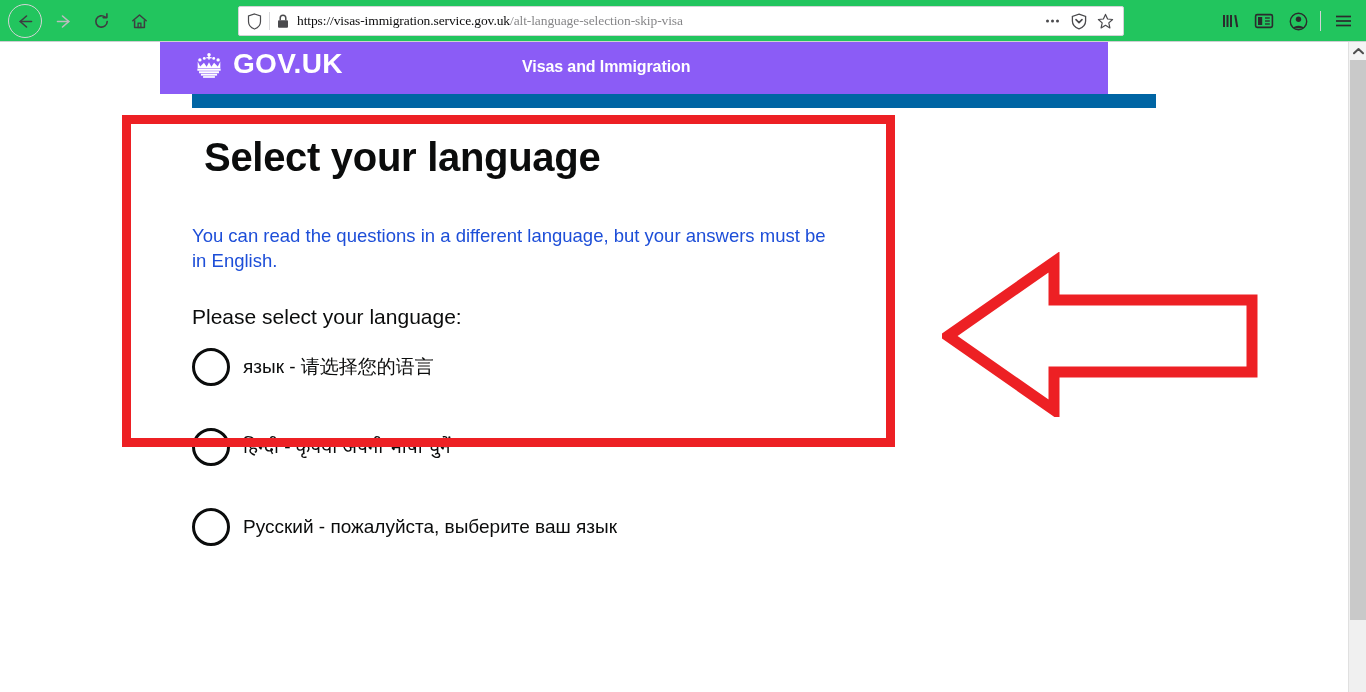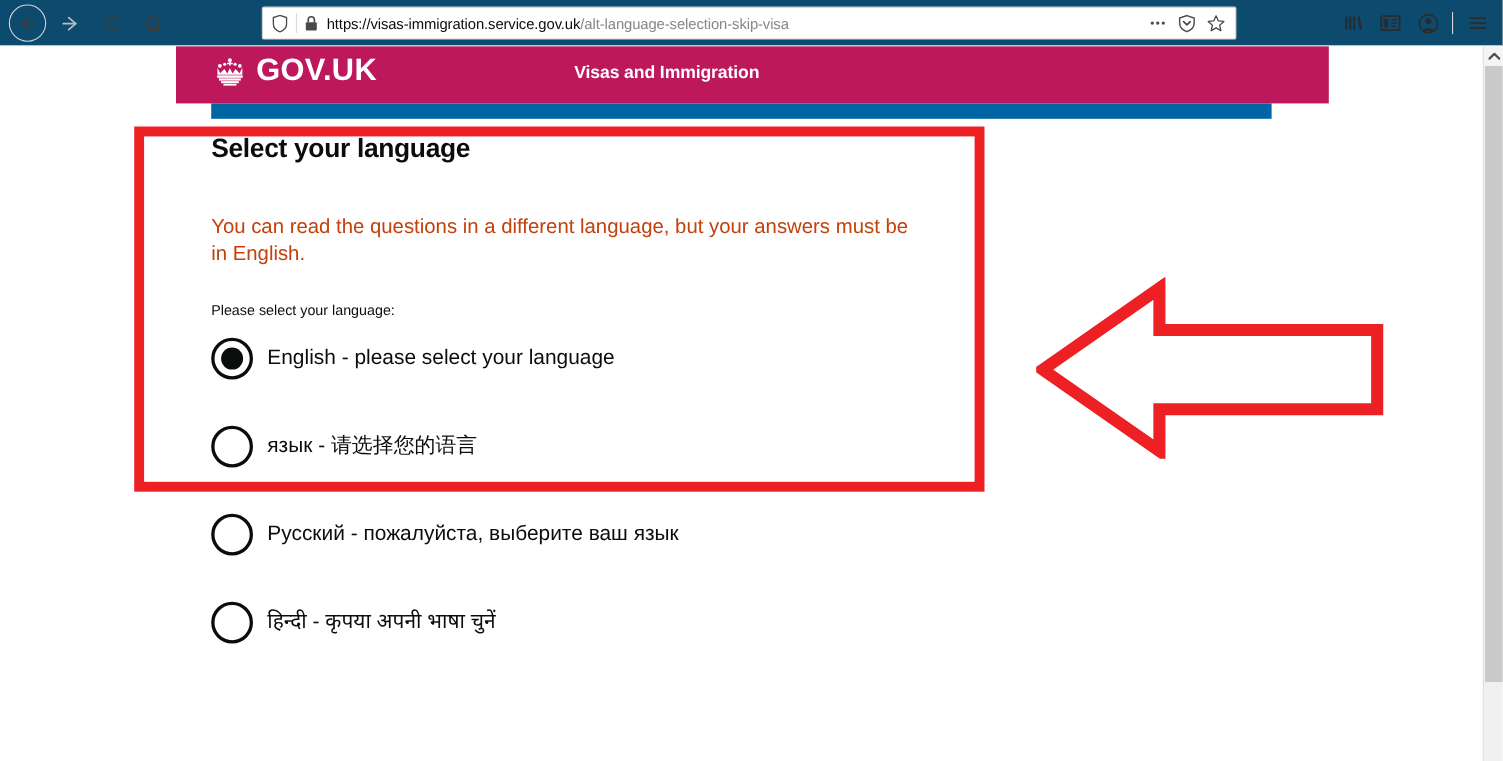--- a/index.html
+++ b/index.html
@@ -10,22 +10,23 @@
     overflow: hidden;
     background: #ffffff;
     font-family: "Liberation Sans", sans-serif;
   }
 
   
   .browser-toolbar {
     position: absolute;
     top: 0; left: 0;
     width: 1366px; height: 42px;
-    background: #0c4a6e;
+    background: #22c55e;
     border-bottom: 1px solid #cfcfd2;
+    font-family: Liberation Serif, serif;
   }
   .nav-buttons {
     position: absolute;
     top: 0; left: 0;
     height: 42px;
     display: flex;
     align-items: center;
     padding-left: 8px;
     gap: 4px;
   }
@@ -98,22 +99,22 @@
     top: 42px; left: 0;
     width: 1366px; height: 650px;
     background: #ffffff;
     overflow: hidden;
   }
 
   
   .govuk-header {
     position: absolute;
     top: 0; left: 160px;
-    width: 1048px; height: 52px;
-    background: #be185d;
+    width: 948px; height: 52px;
+    background: #8b5cf6;
   }
   .govuk-logo {
     position: absolute;
     left: 32px; top: 8px;
     display: flex;
     align-items: center;
     gap: 7px;
     color: #ffffff;
   }
   .crown-icon { display: block; }
@@ -142,37 +143,37 @@
     background: #0065a4;
   }
 
   
   .content {
     position: absolute;
     left: 192px; top: 80px;
     width: 690px;
   }
   .page-title {
-    font-size: 24px;
+    font-size: 40px;
     font-weight: bold;
     color: #0b0c0c;
-    margin: 0;
+    margin: 12px;
     line-height: 1.15;
     letter-spacing: -0.3px;
   }
   .para {
     font-size: 18.5px;
-    color: #c2410c;
+    color: #1d4ed8;
     line-height: 1.33;
     margin: 24px 0 0 0;
     max-width: 652px;
   }
   .para.first { margin-top: 44px; }
   .prompt {
-    font-size: 13px;
+    font-size: 21px;
     color: #0b0c0c;
     margin: 30px 0 0 0;
     line-height: 1.33;
   }
 
   .radio-list {
     margin-top: 16px;
     list-style: none;
     padding: 0;
   }
@@ -370,34 +371,30 @@
 
   <div class="blue-bar"></div>
 
   <div class="content">
     <h1 class="page-title">Select your language</h1>
     <p class="para first">You can read the questions in a different language, but your answers must be in English.</p>
     <p class="prompt">Please select your language:</p>
 
     <div class="radio-list">
       <label class="radio-item">
-        <span class="radio-circle checked"></span>
-        <span class="radio-label">English - please select your language</span>
-      </label>
-      <label class="radio-item">
         <span class="radio-circle"></span>
         <span class="radio-label">язык - 请选择您的语言</span>
       </label>
       <label class="radio-item">
         <span class="radio-circle"></span>
-        <span class="radio-label">Русский - пожалуйста, выберите ваш язык</span>
+        <span class="radio-label">हिन्दी - कृपया अपनी भाषा चुनें</span>
       </label>
       <label class="radio-item">
         <span class="radio-circle"></span>
-        <span class="radio-label">हिन्दी - कृपया अपनी भाषा चुनें</span>
+        <span class="radio-label">Русский - пожалуйста, выберите ваш язык</span>
       </label>
 
     </div>
   </div>
 </div>
 
 <div class="scrollbar">
   <div class="sb-arrow-up">
     <svg width="11" height="9" viewBox="0 0 11 9">
       <path d="M1 6.3 L5.5 2 L10 6.3" fill="none" stroke="currentColor" stroke-width="2" stroke-linecap="round" stroke-linejoin="round"></path>

